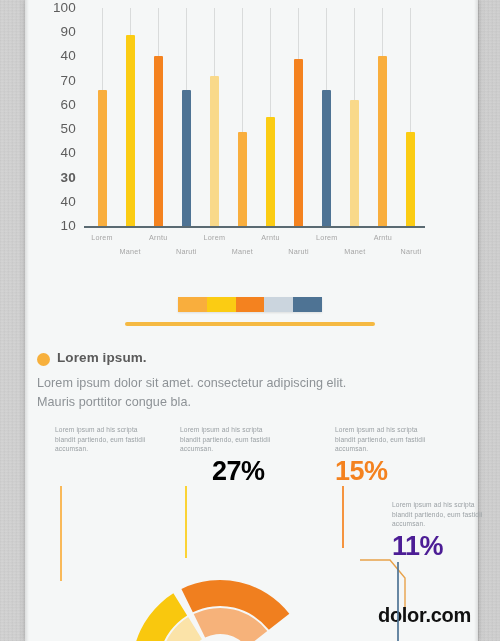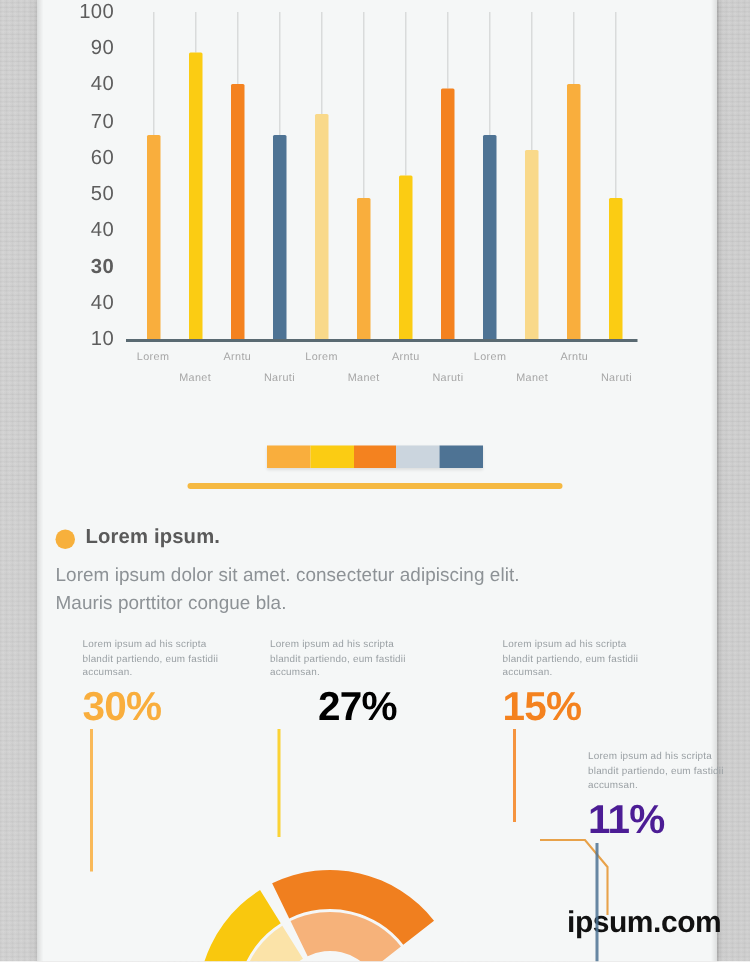--- a/index.html
+++ b/index.html
@@ -258,21 +258,20 @@
     </div>
   <div class="rule"></div>
 
   <div class="dot"></div>
   <div class="head">Lorem ipsum.</div>
   <div class="body-txt">Lorem ipsum dolor sit amet. consectetur adipiscing elit. Mauris porttitor congue bla.</div>
 
   <div id="stats-layer">
       <div class="pct-block" style="left: 55px; top: 425px;">
         <div class="pct-cap">Lorem ipsum ad his scripta blandit partiendo, eum fastidii accumsan.</div>
-        <div class="pct-val" style="color: rgb(249, 174, 61);">30%</div>
       </div>
       <div class="pct-block" style="left: 180px; top: 425px;">
         <div class="pct-cap">Lorem ipsum ad his scripta blandit partiendo, eum fastidii accumsan.</div>
         <div class="pct-val" style="color: #000000; margin-left: 32px;">27%</div>
       </div>
       <div class="pct-block" style="left: 335px; top: 425px;">
         <div class="pct-cap">Lorem ipsum ad his scripta blandit partiendo, eum fastidii accumsan.</div>
         <div class="pct-val" style="color: rgb(244, 130, 31);">15%</div>
       </div>
       <div class="pct-block" style="left: 392px; top: 500px;">
@@ -287,19 +286,19 @@
           <path d="M 117.30061182841443 169.3134975251584 A 88 88 0 0 1 148.36710474747798 53.37176753823451 L 162.1450056175413 75.42101803830158 A 62 62 0 0 0 140.25724924274652 157.10723689272524 Z" fill="#F9C80E"></path>
           <path d="M 156.42333908256117 48.90612392567331 A 88 88 0 0 1 264.34494631739153 73.82179017134209 L 243.85666672361677 89.8289885298092 A 62 62 0 0 0 167.82098889907718 72.27476912945164 Z" fill="#F07F1F"></path>
           <path d="M 142.02314442846438 156.16829376715344 A 60 60 0 0 1 163.2048441460077 77.11711423061443 L 176.98274501607102 99.16636473068152 A 34 34 0 0 0 164.97978184279648 143.9620331347203 Z" fill="#FBE3A8"></path>
           <path d="M 168.69773119265534 74.07235722204999 A 60 60 0 0 1 242.28064521640331 91.06031148046051 L 221.79236562262855 107.06750983892762 A 34 34 0 0 0 180.09538100917138 97.44100242582832 Z" fill="#F6B27A"></path>
           <path d="M 164.99999999999997 179.96152422706632 A 60 60 0 0 1 145.2577456466975 161.5515742082448 L 166.81272253312858 147.01255871800538 A 34 34 0 0 0 178 157.4448637286709 Z" fill="#F9A93A"></path>
         </g>
       <path d="M 335 20 L 365 20 L 380 38 L 380 70" fill="none" stroke="#E8A24A" stroke-width="1.4"></path>
     </svg>
   </div>
 
-  <div class="wm">ipsum.com</div>
+  <div class="wm">dolor.com</div>
 
 <div class="connector" style="left: 60px; top: 486px; height: 95px; background: rgb(249, 174, 61); opacity: 0.85; position: absolute;"></div>
     <div class="connector" style="left: 185px; top: 486px; height: 72px; background: rgb(251, 204, 19); opacity: 0.85; position: absolute;"></div>
     <div class="connector" style="left: 342px; top: 486px; height: 62px; background: rgb(244, 130, 31); opacity: 0.85; position: absolute;"></div>
     <div class="connector" style="left: 397px; top: 562px; height: 79px; background: rgb(78, 115, 148); opacity: 0.85; position: absolute;"></div>
   </div>
 
 </body></html>

